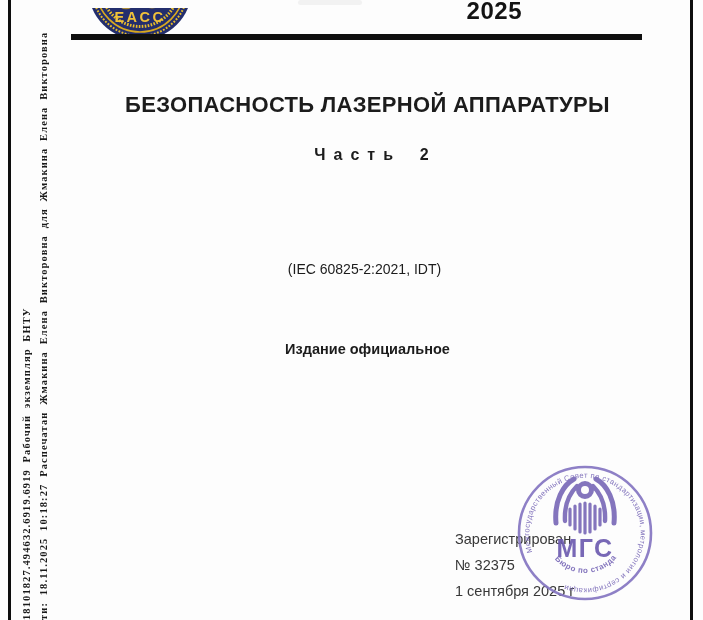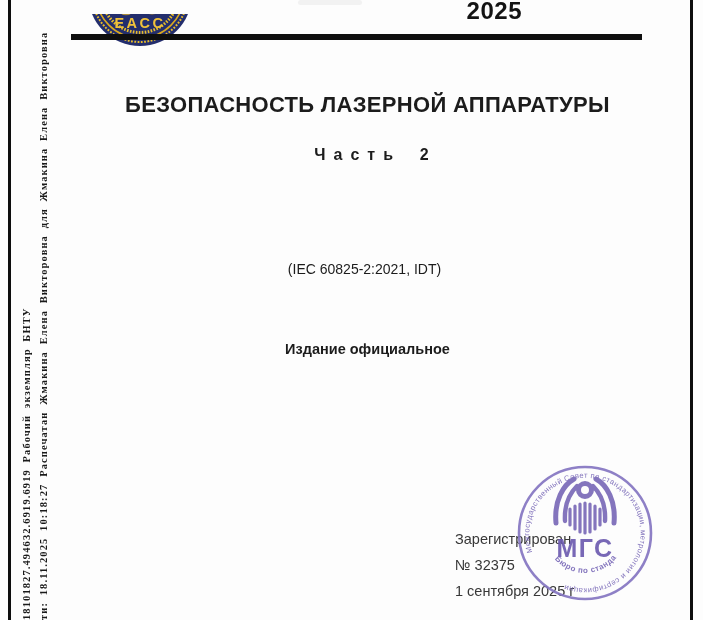--- a/index.html
+++ b/index.html
@@ -6,21 +6,21 @@
   body{
     width:703px;height:620px;position:relative;overflow:hidden;
     background:#fdfdfd;color:#1c1c1c;
     font-family:"Liberation Sans",sans-serif;
   }
   .page-border{position:absolute;top:0;height:620px;width:3px;background:#0e0e0e;}
   .border-left{left:8px;}
   .border-right{left:690px;}
 
   
-  .emblem-wrap{position:absolute;left:82px;top:14px;width:116px;height:36px;}
+  .emblem-wrap{position:absolute;left:82px;top:8px;width:116px;height:36px;}
   .year{
     position:absolute;left:450px;top:-3px;width:72px;text-align:right;
     font-size:24px;font-weight:bold;letter-spacing:.5px;color:#141414;
   }
   .smudge{position:absolute;left:298px;top:0;width:64px;height:5px;background:#f2f2f2;border-radius:3px;}
   .rule{position:absolute;left:71px;top:34px;width:571px;height:6px;background:#0f0f0f;}
 
   
   .center-col{position:absolute;left:28px;width:679px;text-align:center;}
   .doc-title{top:92px;font-size:22px;font-weight:bold;letter-spacing:.3px;}

